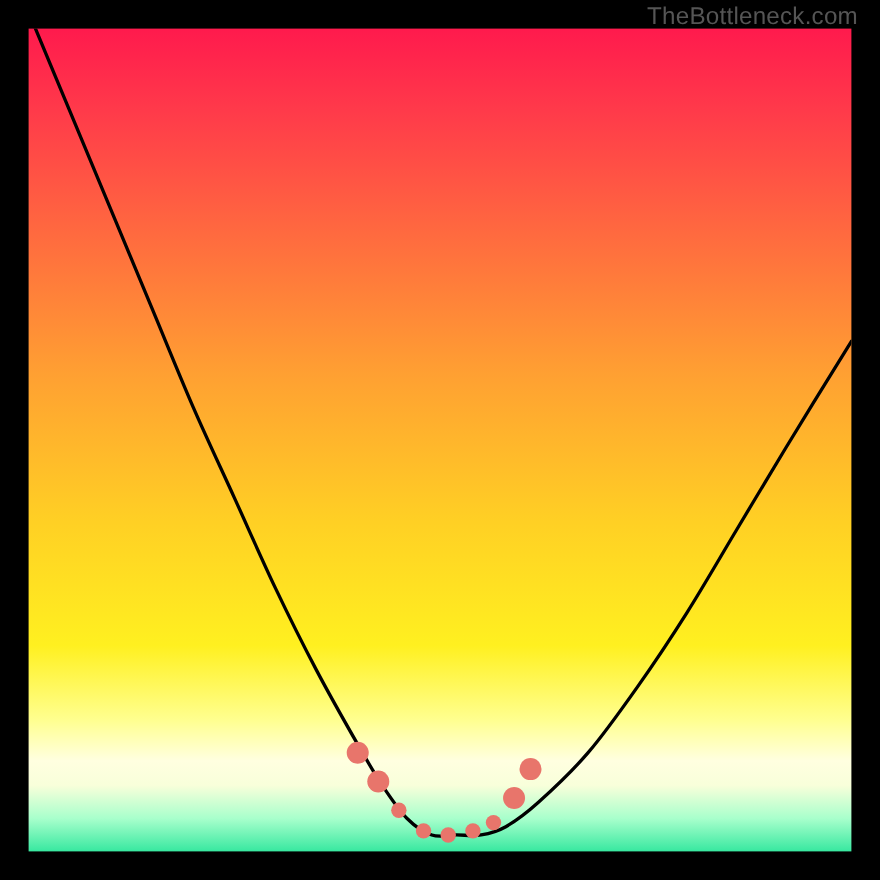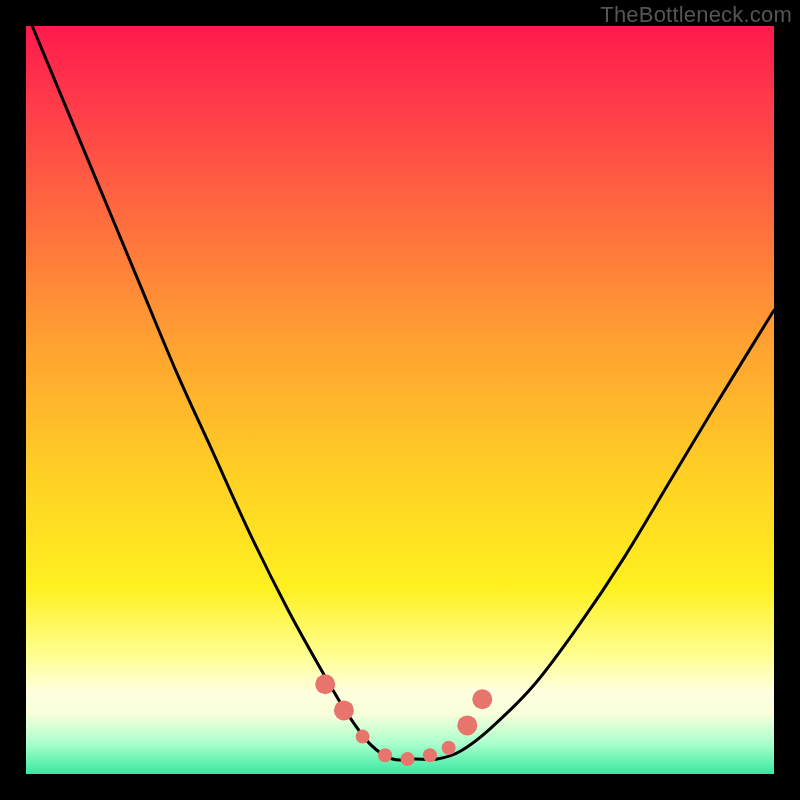--- a/index.html
+++ b/index.html
@@ -28,21 +28,21 @@
       #ffff8f 84%,
       #ffffe0 89%,
       #f8ffda 92%,
       #a8ffcc 96%,
       #38e8a0 100%
     );
   }
   .watermark {
     position: absolute;
     top: 2px;
-    right: 8px;
+    right: 20px;
     color: #555;
     font-size: 22px;
     font-weight: 500;
     letter-spacing: 0.2px;
     z-index: 3;
   }
   svg.curve {
     position: absolute;
     left: 0;
     top: 0;

